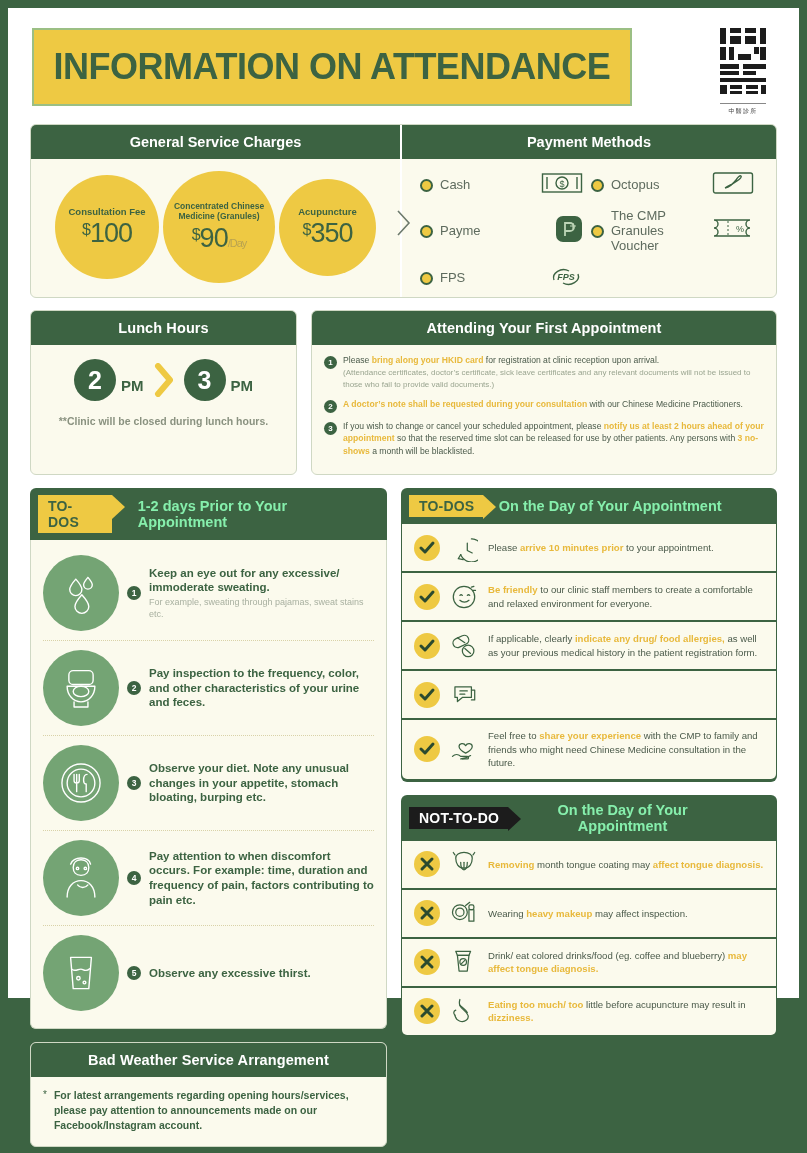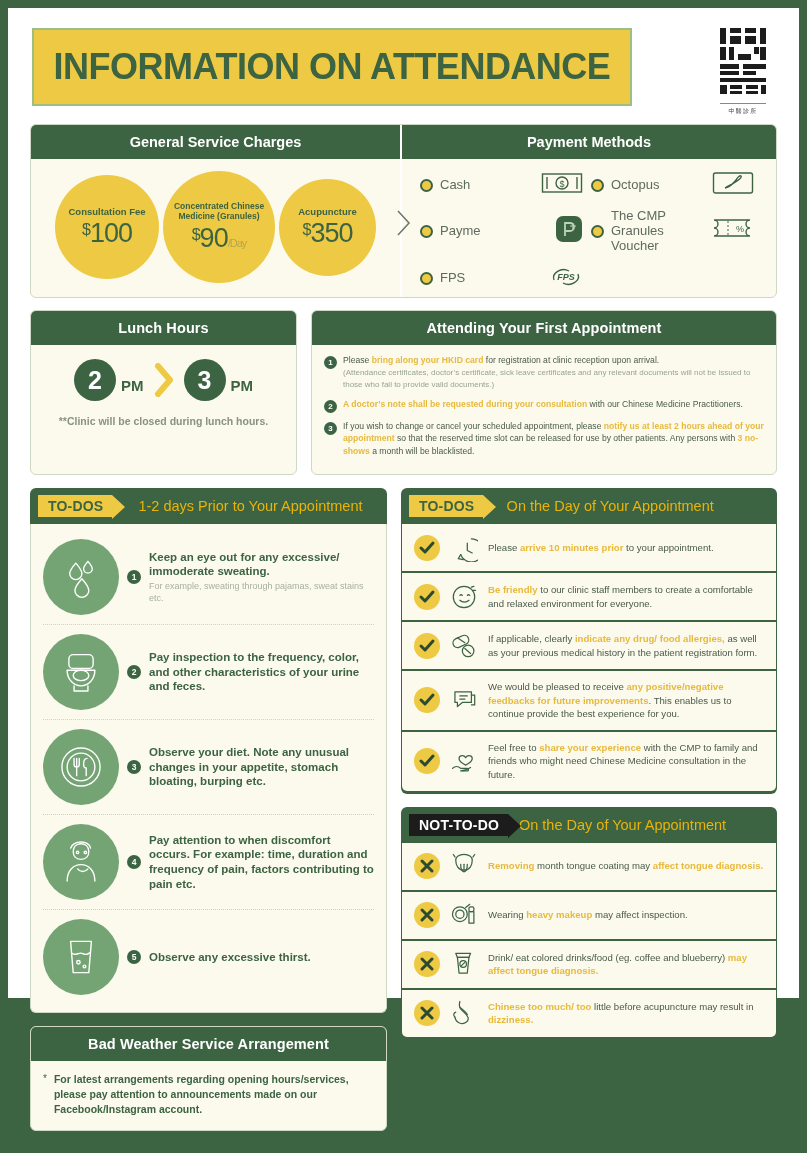--- a/index.html
+++ b/index.html
@@ -164,21 +164,21 @@
     font-weight: 800; font-size: 14px; padding: 3px 9px 3px 10px;
     letter-spacing: 0.2px;
   }
   .tag.dark { background: #1c1c1c; color: #ffffff; }
   .tag:after {
     content: ""; position: absolute; left: 100%; top: 0;
     border-top: 12px solid transparent; border-bottom: 12px solid transparent;
     border-left: 13px solid #eec943;
   }
   .tag.dark:after { border-left-color: #1c1c1c; }
-  .tag-title { color: #eab308; font-weight: 400; font-size: 14.5px; margin-left: 26px; }
+  .tag-title { color: #86efac; font-weight: 700; font-size: 14.5px; margin-left: 26px; }
   .tag-title.center { flex: 1; text-align: center; margin-left: 10px; margin-right: 40px; }
 
   
   .todo-l {
     background: #fbfaed; border: 1px solid #cfd8c4; border-top: none;
     border-radius: 0 0 6px 6px; padding: 6px 12px 8px;
   }
   .tl-item { display: flex; align-items: center; gap: 8px; padding: 9px 0; }
   .tl-item + .tl-item { border-top: 1px dotted #d9d2a8; }
   .tl-circ {
@@ -553,21 +553,20 @@
             </span>
             <span class="tr-ic">
               <svg width="28" height="28" viewBox="0 0 34 34">
                 <g fill="none" stroke="#3c6342" stroke-width="1.5" stroke-linecap="round" stroke-linejoin="round">
                   <path d="M6 7h20v13H15l-6 5v-5H6z"></path>
                   <path d="M12 12h9M12 16h6"></path>
                   <path d="M26 11h4v12h-4"></path>
                 </g>
               </svg>
             </span>
-            <span class="tr-txt"><span class="">We would be pleased to receive </span><span class="hl">any positive/negative feedbacks for future improvements</span><span class="">. This enables us to continue provide the best experience for you.</span></span>
           </div>
           <div class="tr-item">
             <span class="mark">
               <svg width="18" height="18" viewBox="0 0 18 18">
                 <path d="M3 9l4 4 8-9" fill="none" stroke="#2b4a2f" stroke-width="3" stroke-linecap="round" stroke-linejoin="round"></path>
               </svg>
             </span>
             <span class="tr-ic">
               <svg width="28" height="28" viewBox="0 0 34 34">
                 <g fill="none" stroke="#3c6342" stroke-width="1.5" stroke-linecap="round" stroke-linejoin="round">
@@ -649,19 +648,19 @@
             </span>
             <span class="tr-ic">
               <svg width="28" height="28" viewBox="0 0 34 34">
                 <g fill="none" stroke="#3c6342" stroke-width="1.5" stroke-linecap="round" stroke-linejoin="round">
                   <path d="M12 3c-2 7 1 10 5 13 5 4 7 9 3 12-5 4-13 1-14-6"></path>
                   <path d="M6 22c-2-2-2-5 1-6"></path>
                   <path d="M12 10c3 3 7 5 9 9"></path>
                 </g>
               </svg>
             </span>
-            <span class="tr-txt"><span class="hl">Chinese too much/ too</span><span class=""> little before acupuncture may result in </span><span class="hl">dizziness.</span></span>
+            <span class="tr-txt"><span class="hl">Eating too much/ too</span><span class=""> little before acupuncture may result in </span><span class="hl">dizziness.</span></span>
           </div>
         </div>
     </div>
 
   </div>
 </div>
 
 </body></html>

